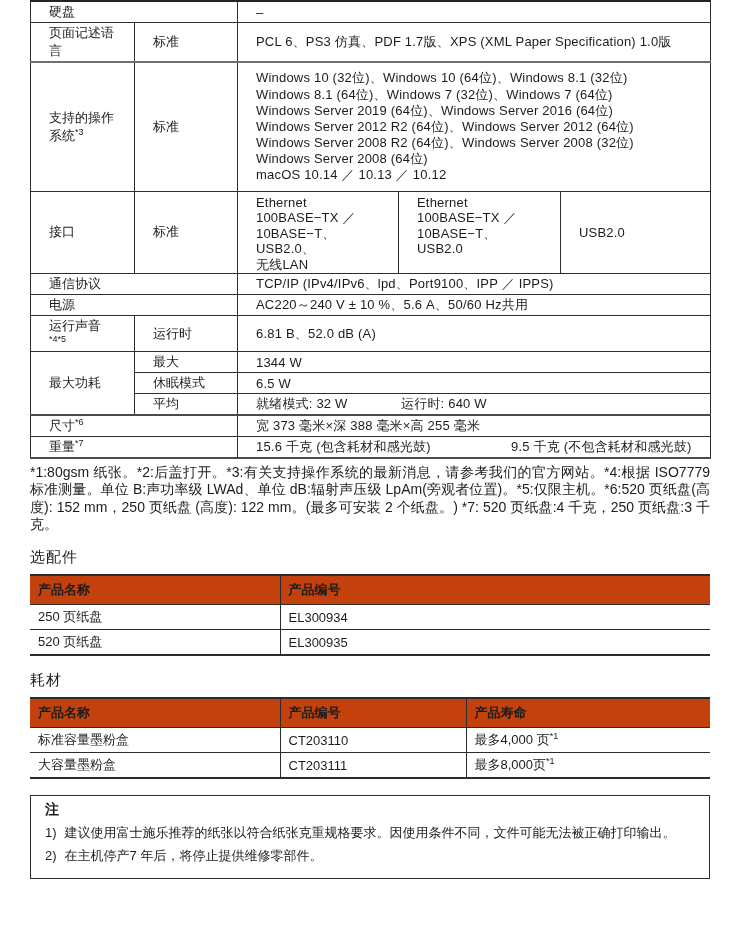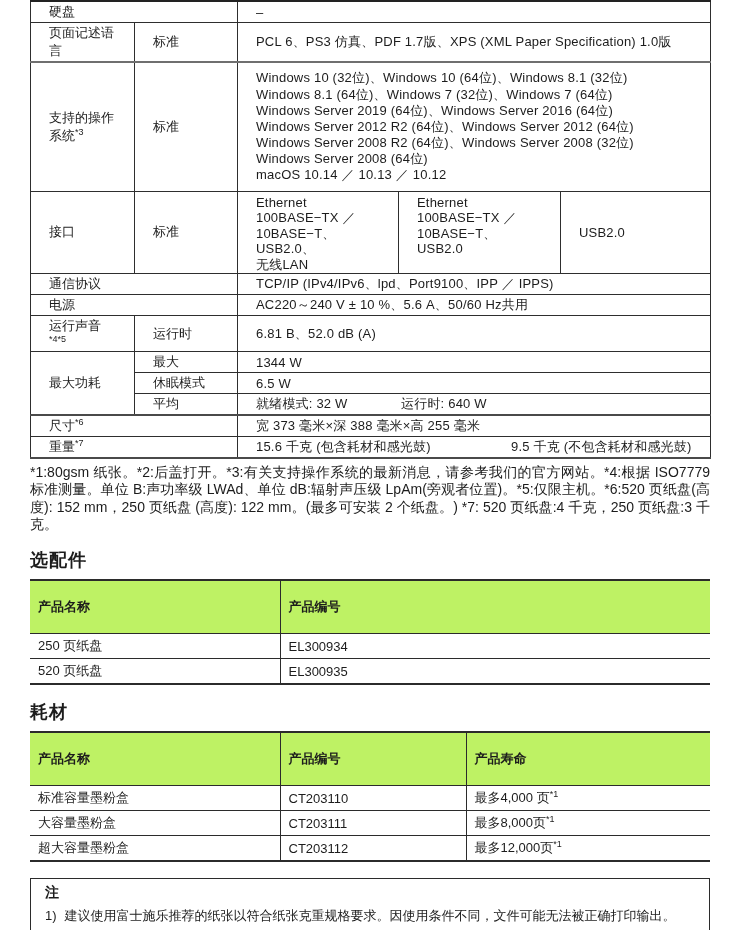--- a/index.html
+++ b/index.html
@@ -46,40 +46,40 @@
   .footnote {
     width: 680px;
     font-size: 14px;
     line-height: 1.24;
     margin-top: 5px;
     text-align: justify;
   }
 
   
   .section-title {
-    font-size: 18px;
-    font-weight: bold;
+    font-size: 15px;
+    font-weight: normal;
     margin: 15px 0 7px 0;
     letter-spacing: 1px;
   }
 
   
   table.list {
     width: 680px;
     border-collapse: collapse;
     table-layout: fixed;
     font-size: 13px;
     border-top: 2.5px solid #2b2b2b;
     border-bottom: 2px solid #2b2b2b;
   }
   table.list th {
-    background: #bef264;
+    background: #c2410c;
     text-align: left;
     font-weight: bold;
-    padding: 17px 8px;
+    padding: 5px 8px;
     border-bottom: 1px solid #2b2b2b;
     height: 22px;
   }
   table.list td {
     padding: 3px 8px;
     border-bottom: 1px solid #2b2b2b;
     height: 22px;
     margin-top: 20px;
   }
   table.list th + th, table.list td + td { border-left: 1px solid #2b2b2b; }
@@ -234,25 +234,20 @@
     <tr>
       <td>标准容量墨粉盒</td>
       <td>CT203110</td>
       <td><span>最多4,000 页</span><sup>*1</sup></td>
     </tr>
     <tr>
       <td>大容量墨粉盒</td>
       <td>CT203111</td>
       <td><span>最多8,000页</span><sup>*1</sup></td>
     </tr>
-    <tr>
-      <td>超大容量墨粉盒</td>
-      <td>CT203112</td>
-      <td><span>最多12,000页</span><sup>*1</sup></td>
-    </tr>
   </tbody>
     </table>
 
 
   <div class="note-box">
     <div class="note-title">注</div>
     <div class="note-item">
       <span class="num">1)</span><span>建议使用富士施乐推荐的纸张以符合纸张克重规格要求。因使用条件不同，文件可能无法被正确打印输出。</span>
     </div>
     <div class="note-item">

